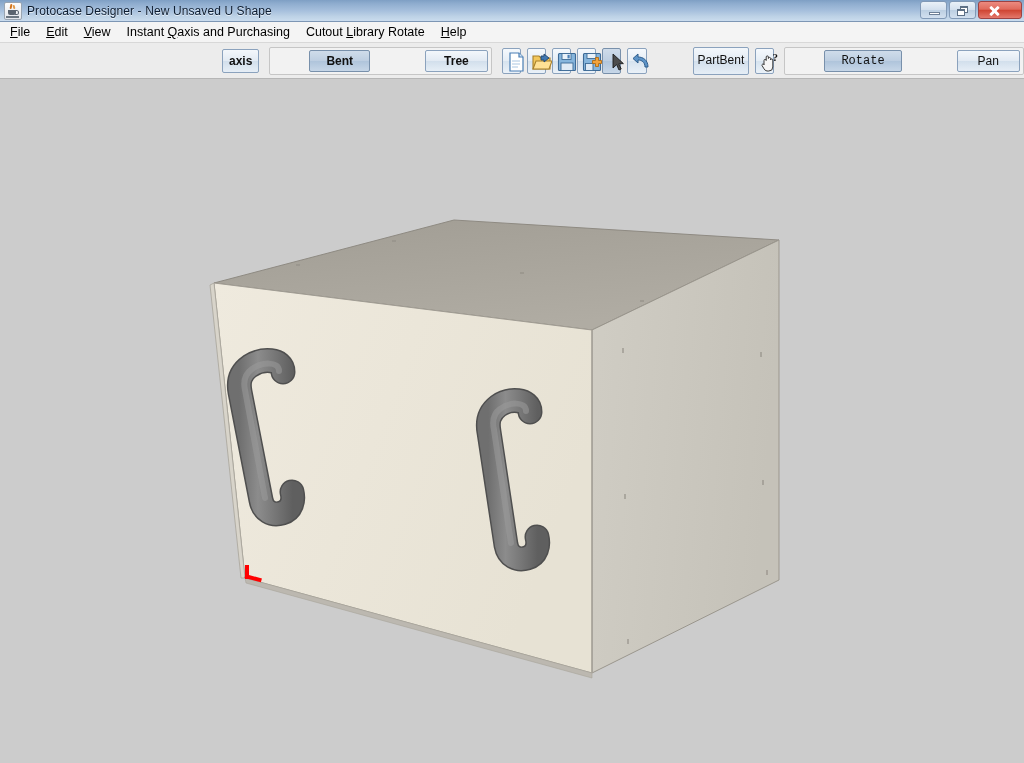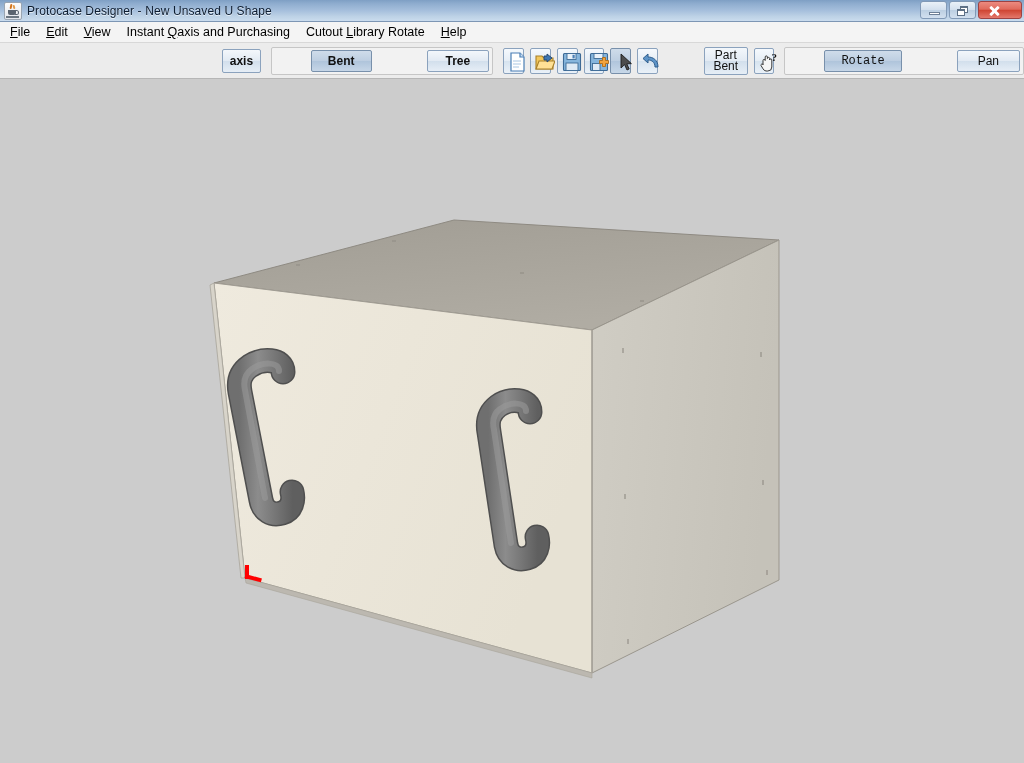--- a/index.html
+++ b/index.html
@@ -185,21 +185,21 @@
     box-sizing: border-box;
     cursor: default;
   }
   .tb-icon.pressed {
     background: linear-gradient(to bottom, #cfdcea 0%, #bdcee1 50%, #b0c5dc 51%, #c7d7e8 100%);
     border-color: #7890ab;
   }
   .tb-icon svg { position: absolute; left: 4px; top: 3px; }
 
   .tb-btn.two-line {
-    flex-direction: column;
+    flex-direction: row;
     line-height: 11px;
     height: 28px;
     font-weight: normal;
     justify-content: center;
     padding: 0 12px;
   }
   .tb-btn.plain { font-weight: normal; }
 
   
   .viewport {

